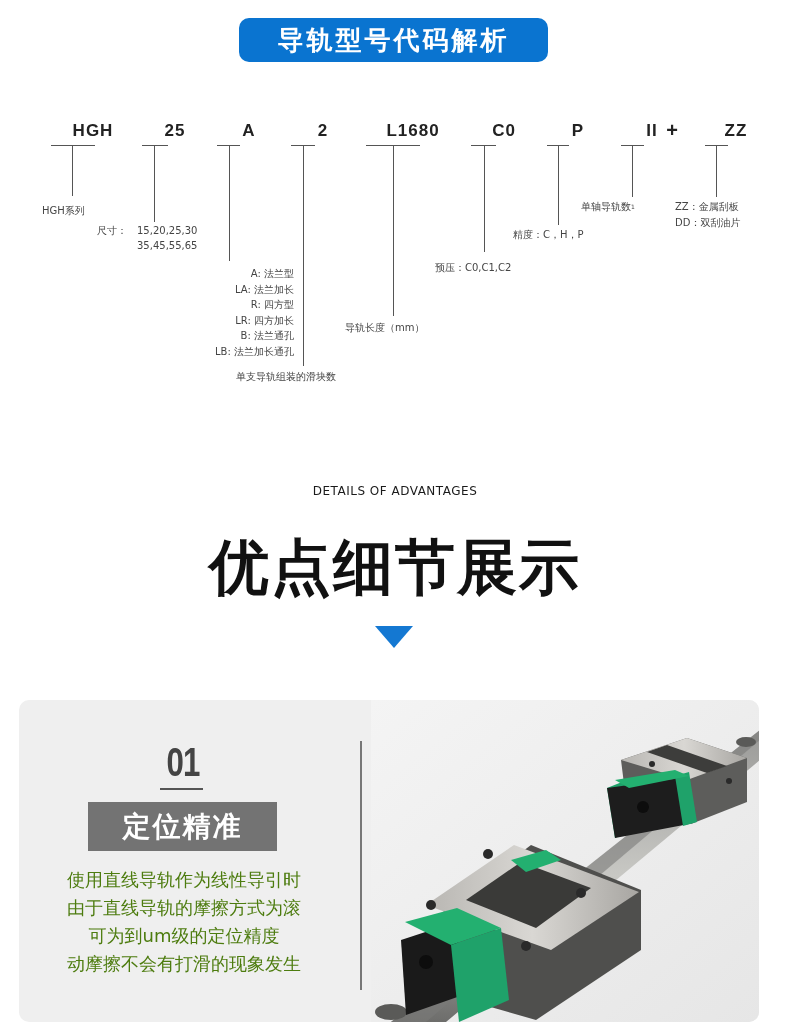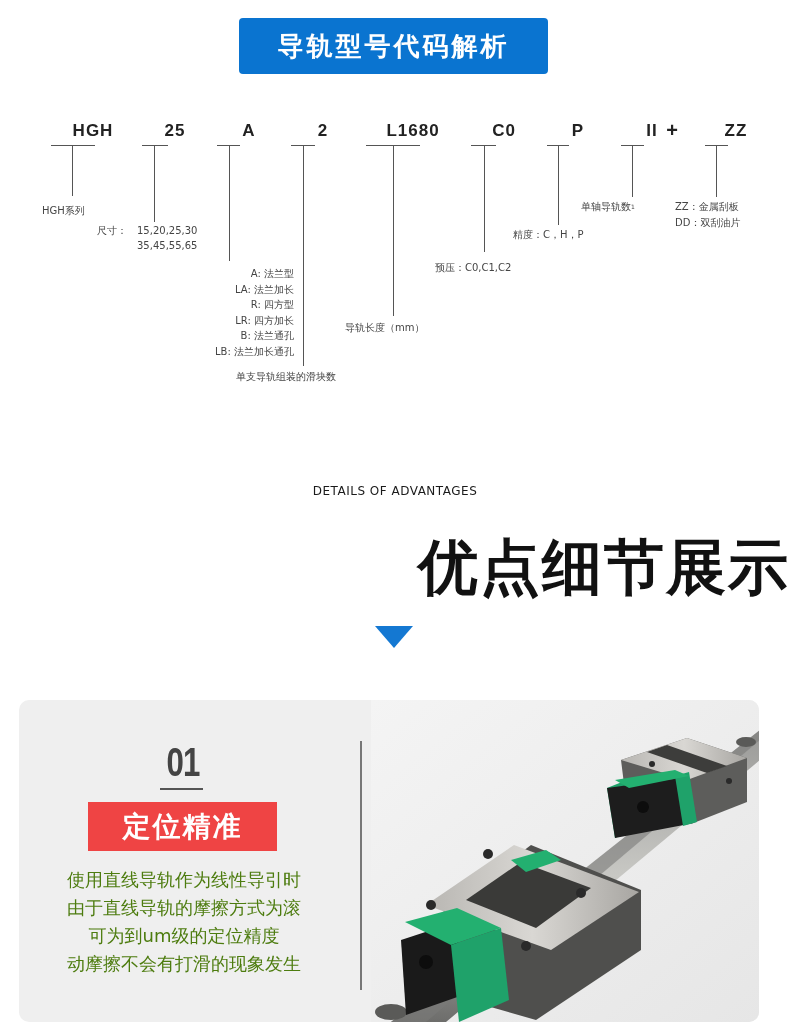--- a/index.html
+++ b/index.html
@@ -1,21 +1,21 @@
 <!DOCTYPE html>
 <html><head>
   <meta charset="utf-8">
   <style>
     * { box-sizing: border-box; margin: 0; padding: 0; }
     html, body { width: 790px; height: 1030px; background: #ffffff; overflow: hidden; }
     body { position: relative; font-family: "DejaVu Sans", "Liberation Sans", sans-serif; color: #333; }
 
     .title-badge {
-      position: absolute; left: 239px; top: 18px; width: 309px; height: 56px;
-      background: #0a74d0; border-radius: 4px;
+      position: absolute; left: 239px; top: 18px; width: 309px; height: 44px;
+      background: #0a74d0; border-radius: 10px;
       color: #fff; font-size: 26px; font-weight: bold; letter-spacing: 3px;
       display: flex; align-items: center; justify-content: center;
     }
 
     .code {
       position: absolute; top: 121px; font-family: "Liberation Sans", sans-serif;
       font-weight: bold; font-size: 17px; color: #222; transform: translateX(-50%);
       letter-spacing: 1px; white-space: nowrap; padding-left: 40px;
     }
     .uline { position: absolute; top: 145px; height: 1px; background: #555; }
@@ -31,42 +31,42 @@
     }
     .lbl sup { font-size: 6px; vertical-align: top; }
     .type-list { position: absolute; left: 170px; top: 266px; font-size: 10px; color: #444; line-height: 15.5px; text-align: right; width: 124px; }
     .type-list .row { white-space: nowrap; }
 
     .adv-en {
       position: absolute; top: 484px; left: 0; width: 790px; text-align: center;
       font-family: "DejaVu Sans", sans-serif; font-size: 12px; color: #1a1a1a; letter-spacing: 0.5px;
     }
     .adv-zh {
-      position: absolute; top: 528px; left: 0; width: 790px; text-align: right;
+      position: absolute; top: 528px; left: 0; width: 790px; text-align: center;
       font-size: 60px; font-weight: bold; color: #111; letter-spacing: 2px;
     }
     .arrow-down {
       position: absolute; left: 375px; top: 626px; width: 0; height: 0;
       border-left: 19px solid transparent; border-right: 19px solid transparent;
       border-top: 22px solid #1478d2;
     }
 
     .card {
       position: absolute; left: 19px; top: 700px; width: 740px; height: 322px;
       background: #efefef; border-radius: 10px; overflow: hidden;
     }
     .num {
       position: absolute; left: 142px; top: 40px; width: 44px; text-align: center;
       font-family: "Liberation Sans", sans-serif; font-weight: bold; font-size: 40px; color: #444;
       transform: scaleX(0.78); letter-spacing: -1px;
     }
     .num-line { position: absolute; left: 141px; top: 88px; width: 43px; height: 2px; background: #555; }
     .feat-badge {
       position: absolute; left: 69px; top: 102px; width: 189px; height: 49px;
-      background: #ef4444; color: #fff; font-size: 28px; font-weight: bold;
+      background: #737373; color: #fff; font-size: 28px; font-weight: bold;
       display: flex; align-items: center; justify-content: center; letter-spacing: 2px;
     }
     .desc {
       position: absolute; left: 20px; top: 166px; width: 290px; text-align: center;
       font-size: 18px; line-height: 28px; color: #4d7c0f;
     }
     .divider { position: absolute; left: 341px; top: 41px; width: 2px; height: 249px; background: #777; }
 
     .photo { position: absolute; left: 352px; top: 0; width: 389px; height: 322px; }
   </style>

